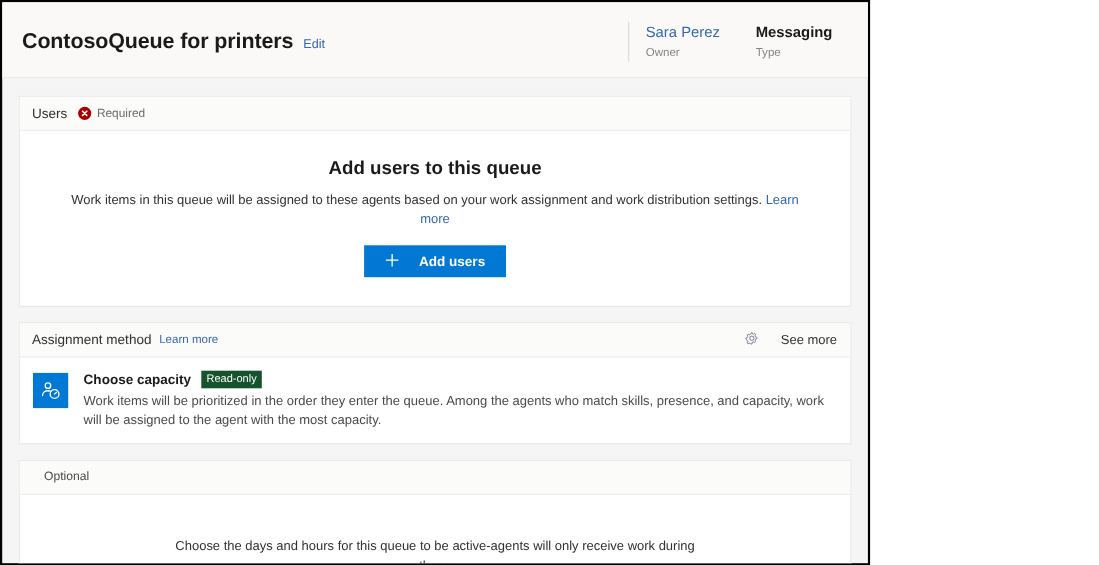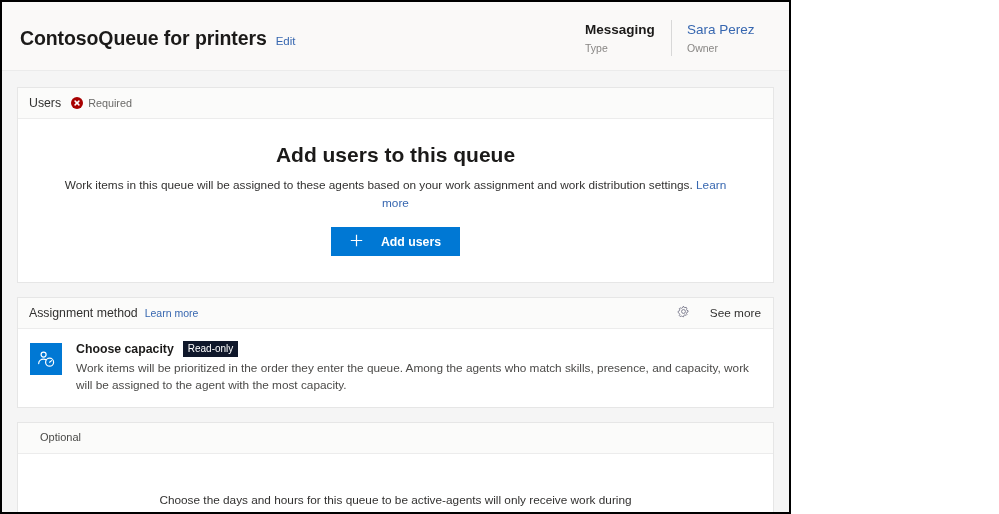--- a/index.html
+++ b/index.html
@@ -164,21 +164,21 @@
     cursor: pointer;
   }
   .gear-ic { display: block; }
 
   
   .empty-body {
     text-align: center;
     padding: 24px 30px 26px 30px;
   }
   .empty-title {
-    font-size: 21px;
+    font-size: 17px;
     font-weight: 600;
     color: #1b1a19;
   }
   .empty-desc {
     font-size: 11.8px;
     color: #323130;
     line-height: 18px;
     margin-top: 9px;
     max-width: 680px;
     margin-left: auto;
@@ -229,21 +229,21 @@
     display: flex;
     align-items: center;
     gap: 9px;
   }
   .method-name {
     font-size: 12.3px;
     font-weight: 600;
     color: #1b1a19;
   }
   .readonly-badge {
-    background: #0f172a;
+    background: #14532d;
     color: #ffffff;
     font-size: 10px;
     line-height: 13px;
     padding: 1px 5px 2px 5px;
     white-space: nowrap;
   }
   .method-desc {
     font-size: 11.8px;
     color: #4b4a48;
     margin-top: 3px;
@@ -261,27 +261,27 @@
 
 <div class="screen">
 
   <div class="page-header">
     <div class="header-left">
       <span class="queue-title">ContosoQueue for printers</span>
       <span class="edit-link">Edit</span>
     </div>
 
     <div class="header-right">
+      <div class="meta-block owner-block">
+        <div class="meta-value link">Sara Perez</div>
+        <div class="meta-label">Owner</div>
+      </div>
       <div class="meta-block type-block">
         <div class="meta-value">Messaging</div>
         <div class="meta-label">Type</div>
-      </div>
-      <div class="meta-block owner-block">
-        <div class="meta-value link">Sara Perez</div>
-        <div class="meta-label">Owner</div>
       </div>
     </div>
   </div>
 
   <div class="body-area">
 
     <div class="card first">
       <div class="card-header">
         <span class="card-title">Users</span>
         <span class="req-badge">

